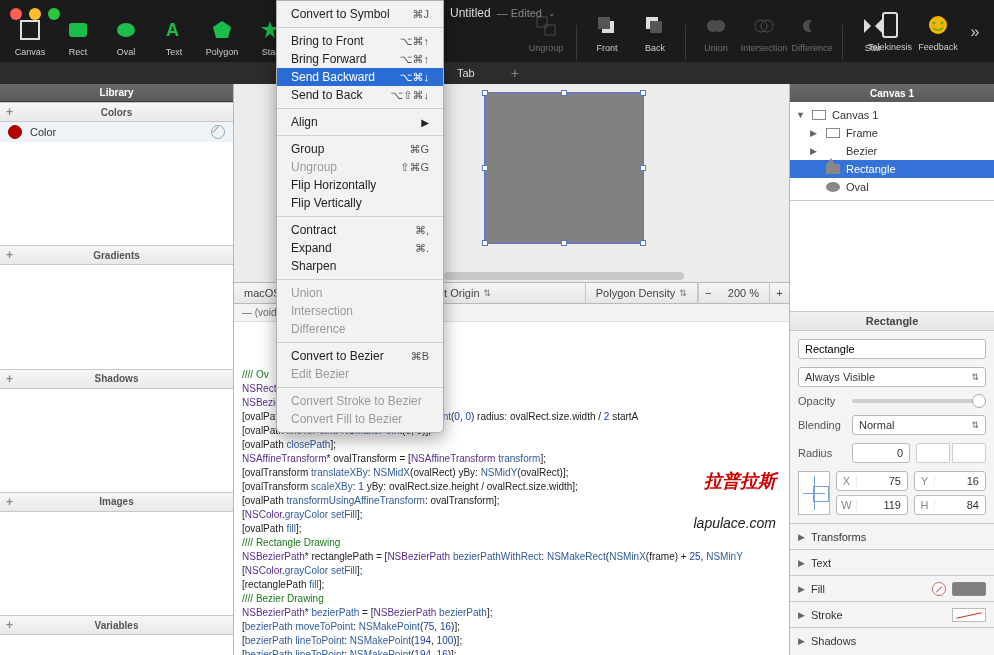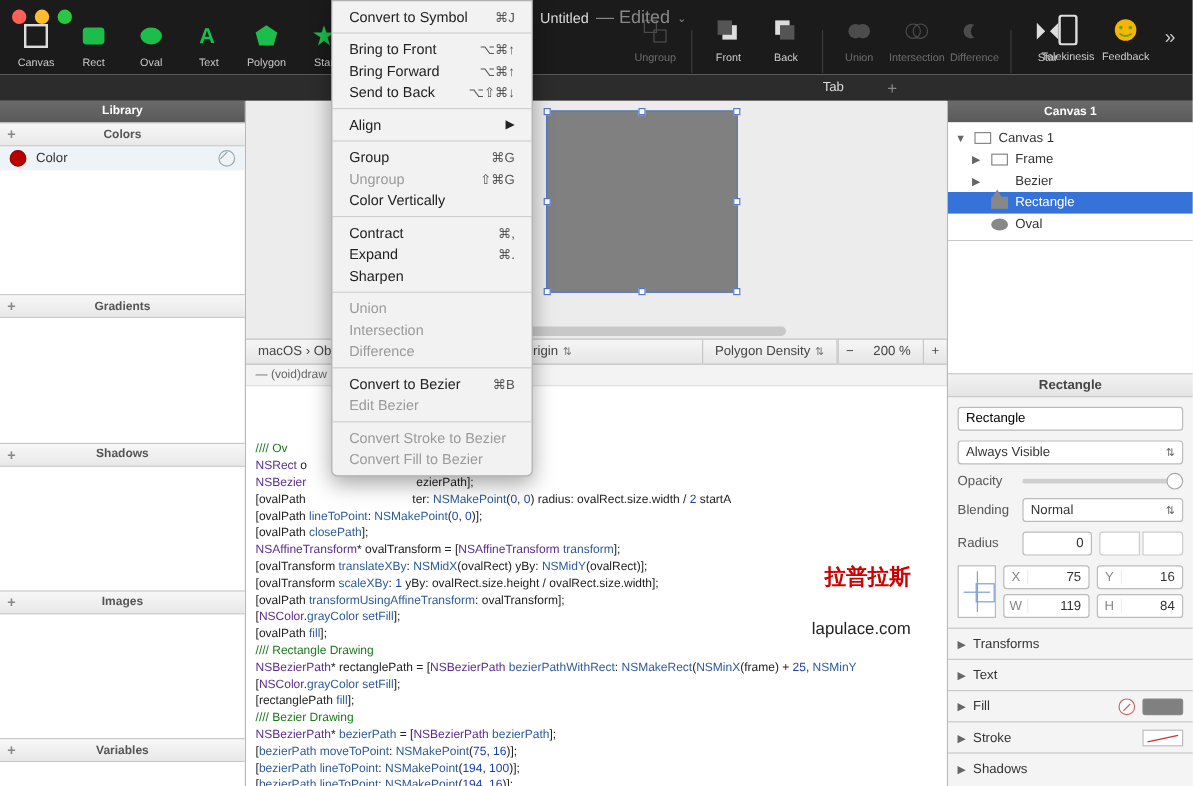--- a/index.html
+++ b/index.html
@@ -10,32 +10,32 @@
 .traffic { display: flex; gap: 7px; position: absolute; left: 10px; top: 8px; }
 .traffic span { width: 12px; height: 12px; border-radius: 50%; display: block; }
 .tl-close { background: #ff5f57; }
 .tl-min { background: #febc2e; }
 .tl-max { background: #28c840; }
 .tb-items { display: flex; gap: 4px; margin-left: 0; margin-top: 12px; }
 .tb-item { width: 44px; display: flex; flex-direction: column; align-items: center; gap: 4px; color: #ccc; font-size: 9px; cursor: pointer; }
 .tb-item .ic { width: 26px; height: 26px; display: flex; align-items: center; justify-content: center; }
 .tb-sep { width: 1px; height: 36px; background: #3a3a3a; margin: 12px 4px 0; }
 .title-area { position: absolute; left: 450px; top: 6px; color: #ddd; font-size: 12px; display: flex; align-items: center; gap: 6px; }
-.title-area .ed { color: #888; font-size: 15px; }
+.title-area .ed { color: #888; font-size: 11px; }
 .title-area .chev { color: #888; font-size: 9px; }
 .tb-right { position: absolute; right: 8px; top: 12px; display: flex; gap: 4px; align-items: center; }
 
 
-.tabstrip { height: 22px; background: #2c2c2c; display: flex; align-items: center; position: relative; justify-content: center; }
+.tabstrip { height: 22px; background: #2c2c2c; display: flex; align-items: center; position: relative; }
 .tabstrip .tab { padding: 0 18px; height: 100%; display: flex; align-items: center; color: #ddd; }
 .tabstrip .tab.add { color: #888; font-size: 14px; }
 
 
 .main { display: flex; height: calc(100% - 84px); }
-.leftpanel { width: 205px; background: #fff; border-right: 1px solid #b8b8b8; display: flex; flex-direction: column; }
+.leftpanel { width: 234px; background: #fff; border-right: 1px solid #b8b8b8; display: flex; flex-direction: column; }
 .lib-head { height: 18px; background: linear-gradient(#6a6a6a,#5a5a5a); color: #fff; font-size: 10px; font-weight: 600; display: flex; align-items: center; justify-content: center; border-bottom: 1px solid #3a3a3a; }
 .section-head { height: 20px; background: linear-gradient(#f7f7f7,#e8e8e8); border-top: 1px solid #c8c8c8; border-bottom: 1px solid #c8c8c8; display: flex; align-items: center; padding: 0 6px; color: #555; font-size: 10px; font-weight: 600; }
 .section-head .plus { color: #888; margin-right: auto; font-size: 12px; }
 .section-head .label { position: absolute; left: 0; right: 0; text-align: center; }
 .section-head { position: relative; }
 .section-body { flex: 0 0 auto; background: #fff; }
 .color-row { display: flex; align-items: center; padding: 3px 8px; gap: 8px; background: #eef3f8; }
 .color-swatch { width: 14px; height: 14px; border-radius: 50%; background: #b80000; border: 1px solid #900; }
 .color-row .nm { flex: 1; color: #333; }
 .color-row .ring { width: 14px; height: 14px; border: 1px solid #9aa; border-radius: 50%; position: relative; }
@@ -59,21 +59,21 @@
 .optbar .zoombox { margin-left: auto; display: flex; align-items: center; }
 .optbar .zbtn { width: 20px; text-align: center; border-left: 1px solid #c8c8c8; height: 100%; line-height: 22px; cursor: pointer; }
 
 
 .codehdr { height: 18px; background: #f3f3f3; border-bottom: 1px solid #ddd; padding: 0 8px; color: #666; font-size: 10px; display: flex; align-items: center; text-align: center; }
 .code { flex: 1; background: #fff; overflow: hidden; font-family: Menlo, Monaco, monospace; font-size: 10px; line-height: 14px; padding: 4px 8px; white-space: pre; color: #222; position: relative; }
 .code .ty { color: #5b2e8f; }
 .code .fn { color: #2e5c9a; }
 .code .cm { color: #1a7a1a; }
 .code .nm { color: #1a3fae; }
-.watermark { position: absolute; right: 30px; top: 124px; text-align: right; }
+.watermark { position: absolute; right: 13px; top: 124px; text-align: right; font-style: italic; }
 .watermark .cn { color: #d00000; font-size: 18px; font-weight: 600; font-family: "ST Kaiti","Kaiti SC",serif; }
 .watermark .en { color: #222; font-size: 14px; }
 
 
 .rightpanel { width: 205px; background: #f4f4f4; border-left: 1px solid #b8b8b8; display: flex; flex-direction: column; font-size: 11px; }
 .rp-head { height: 18px; background: linear-gradient(#6a6a6a,#5a5a5a); color: #fff; font-size: 10px; font-weight: 600; display: flex; align-items: center; justify-content: center; }
 .tree { background: #fff; padding: 4px 0; border-bottom: 1px solid #c8c8c8; }
 .tree-row { display: flex; align-items: center; height: 18px; padding: 0 6px; gap: 6px; }
 .tree-row.sel { background: #3673d9; color: #fff; }
 .tree-row .disc { font-size: 9px; color: #666; width: 10px; }
@@ -504,40 +504,47 @@
     </div>
     <div class="sep"></div>
     <div class="mi">
       <span>Bring to Front</span>
       <span class="sc">⌥⌘↑</span>
     </div>
     <div class="mi">
       <span>Bring Forward</span>
       <span class="sc">⌥⌘↑</span>
     </div>
+    <div class="mi hl">
+      <span>Send Backward</span>
+      <span class="sc">⌥⌘↓</span>
+    </div>
     <div class="mi">
       <span>Send to Back</span>
       <span class="sc">⌥⇧⌘↓</span>
     </div>
     <div class="sep"></div>
     <div class="mi">
       <span>Align</span>
       <span class="sub">▶</span>
     </div>
     <div class="sep"></div>
     <div class="mi">
       <span>Group</span>
       <span class="sc">⌘G</span>
     </div>
     <div class="mi dis">
       <span>Ungroup</span>
       <span class="sc">⇧⌘G</span>
     </div>
     <div class="mi">
-      <span>Color Vertically</span>
+      <span>Flip Horizontally</span>
+    </div>
+    <div class="mi">
+      <span>Flip Vertically</span>
     </div>
     <div class="sep"></div>
     <div class="mi">
       <span>Contract</span>
       <span class="sc">⌘,</span>
     </div>
     <div class="mi">
       <span>Expand</span>
       <span class="sc">⌘.</span>
     </div>

